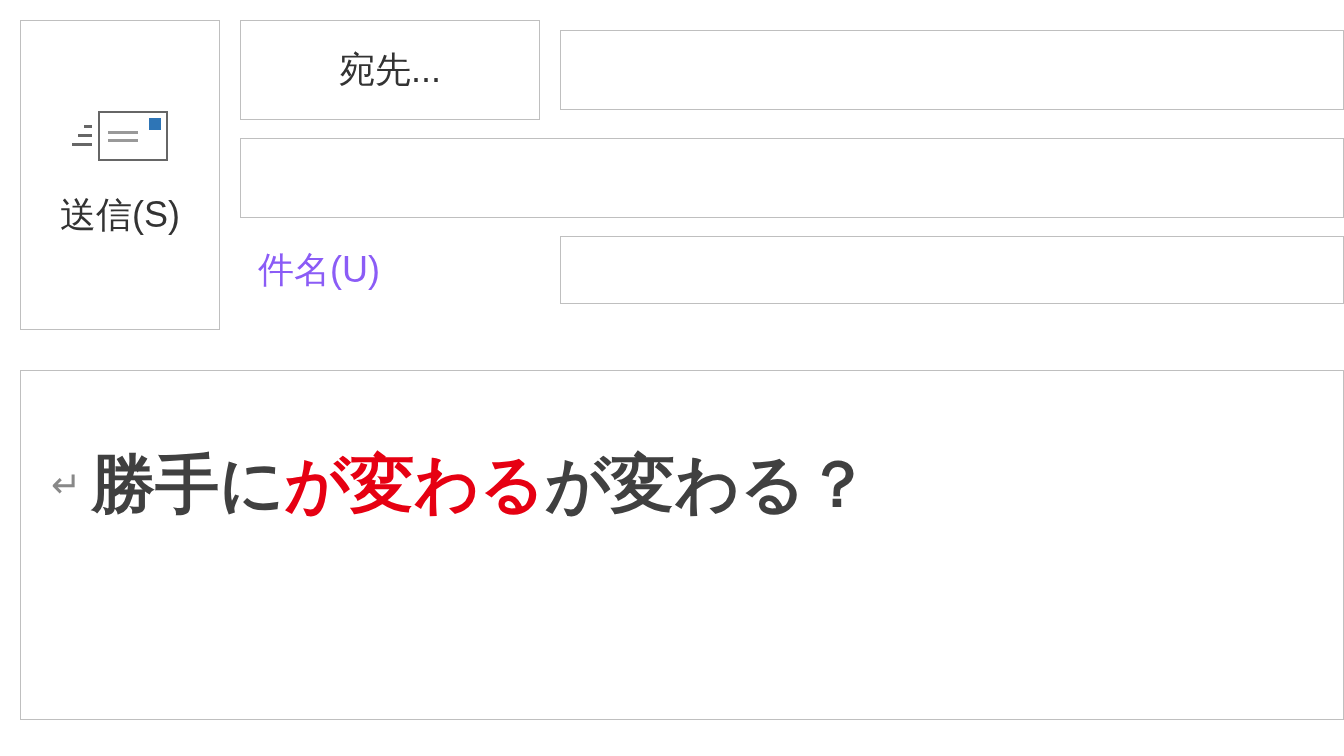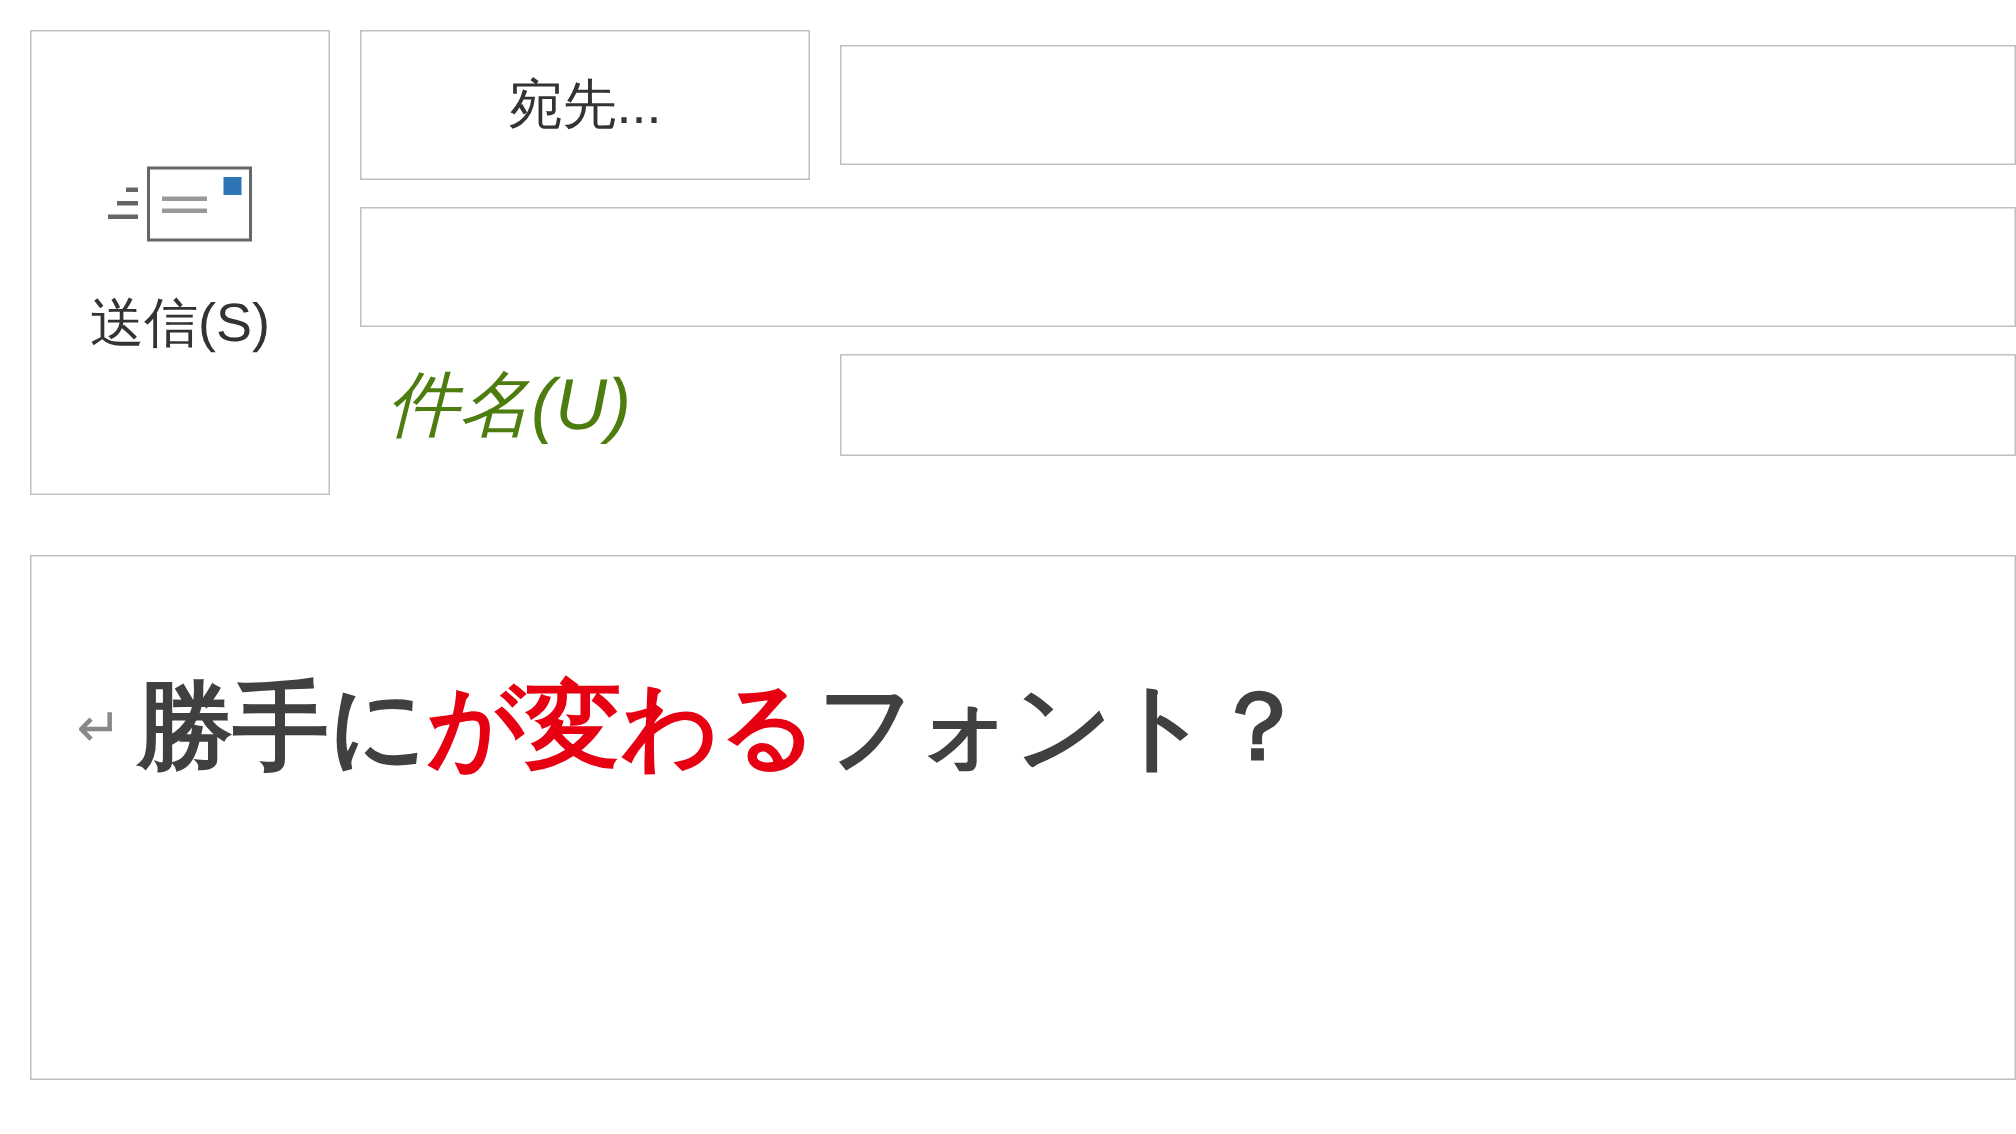--- a/index.html
+++ b/index.html
@@ -104,24 +104,23 @@
       height: 100px;
       display: flex;
       align-items: center;
       justify-content: center;
       font-size: 36px;
       color: #333;
       background: #ffffff;
     }
     .field-label-plain {
       width: 300px;
-      font-size: 48px;
-      color: #4d7c0f;
+      font-size: 36px;
+      color: #8b5cf6;
       padding-left: 18px;
-      font-style: italic;
     }
     .field-input {
       border: 1px solid #bfbfbf;
       height: 80px;
       flex: 1;
       background: #ffffff;
     }
     .field-input.subject {
       height: 68px;
     }
@@ -186,16 +185,16 @@
         <div class="field-input subject"></div>
       </div>
     </div>
   </div>
 
   <div class="body-area">
     <div class="body-text">
       <span class="return-mark">↵</span>
       <span class="text-black">勝手に</span>
       <span class="text-red">が変わる</span>
-      <span class="text-black">フォント？</span>
+      <span class="text-black">が変わる？</span>
     </div>
   </div>
 </div>
 
 </body></html>

